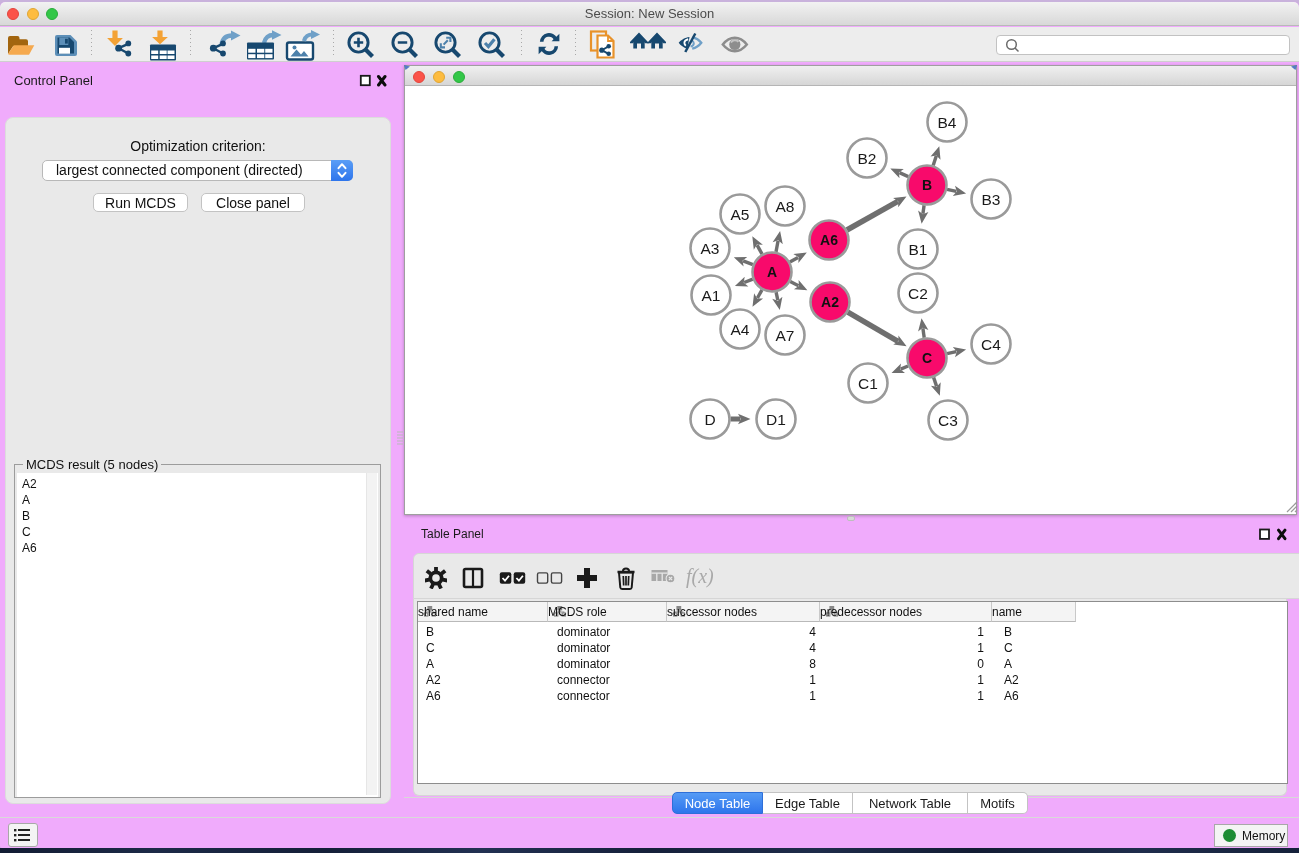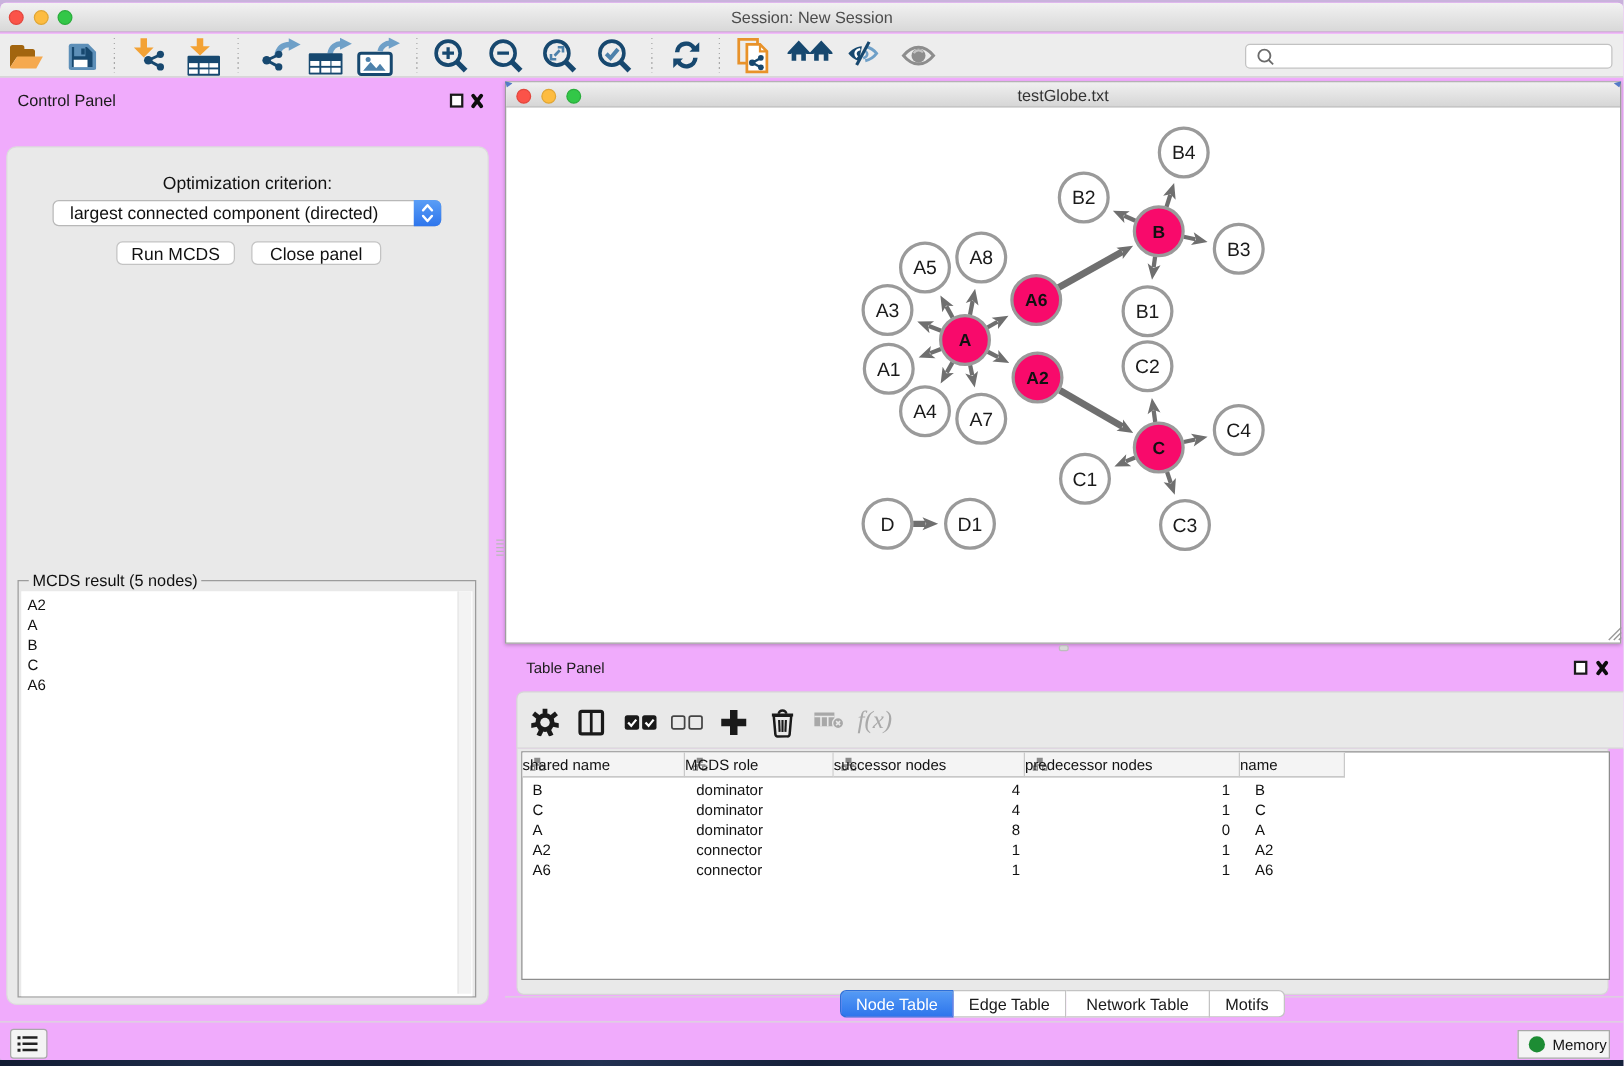--- a/index.html
+++ b/index.html
@@ -229,21 +229,20 @@
   <div class="abs btn" id="closebtn">Close panel</div>
   <div class="abs" id="mcdsgroup">
     <div class="abs" id="mcdslist">A2<br>A<br>B<br>C<br>A6<div class="abs" id="mcdsscroll"></div></div>
     <div class="abs" id="mcdslabel">MCDS result (5 nodes)</div>
   </div>
   <div class="abs" id="netwin">
     <div class="abs" id="nettitle">
       <div class="abs tl" style="left:8px;top:5px;background:#fb5349;border:1px solid #e2463d"></div>
       <div class="abs tl" style="left:28px;top:5px;background:#fdbc40;border:1px solid #e0a634"></div>
       <div class="abs tl" style="left:48px;top:5px;background:#33c748;border:1px solid #2aad3c"></div>
-      <div class="abs" id="netname">testGlobe.txt</div>
     </div>
     <svg class="abs" style="left:0;top:20px" width="891" height="429" viewBox="0 0 891 429">
 <line x1="357.1" y1="168.1" x2="352.1" y2="159.1" stroke="#6f6f6f" stroke-width="3.4"></line>
 <polygon points="347.3,150.3 357.9,158.8 351.9,158.6 348.8,163.8" fill="#6f6f6f"></polygon>
 <line x1="371.0" y1="165.9" x2="373.1" y2="154.8" stroke="#6f6f6f" stroke-width="3.4"></line>
 <polygon points="375.1,145.0 377.8,158.3 373.2,154.3 367.6,156.3" fill="#6f6f6f"></polygon>
 <line x1="347.9" y1="178.6" x2="338.1" y2="174.8" stroke="#6f6f6f" stroke-width="3.4"></line>
 <polygon points="328.8,171.2 342.3,170.9 337.6,174.6 338.6,180.6" fill="#6f6f6f"></polygon>
 <line x1="347.8" y1="193.2" x2="339.2" y2="196.5" stroke="#6f6f6f" stroke-width="3.4"></line>
 <polygon points="329.9,200.0 339.7,190.7 338.7,196.7 343.4,200.5" fill="#6f6f6f"></polygon>

